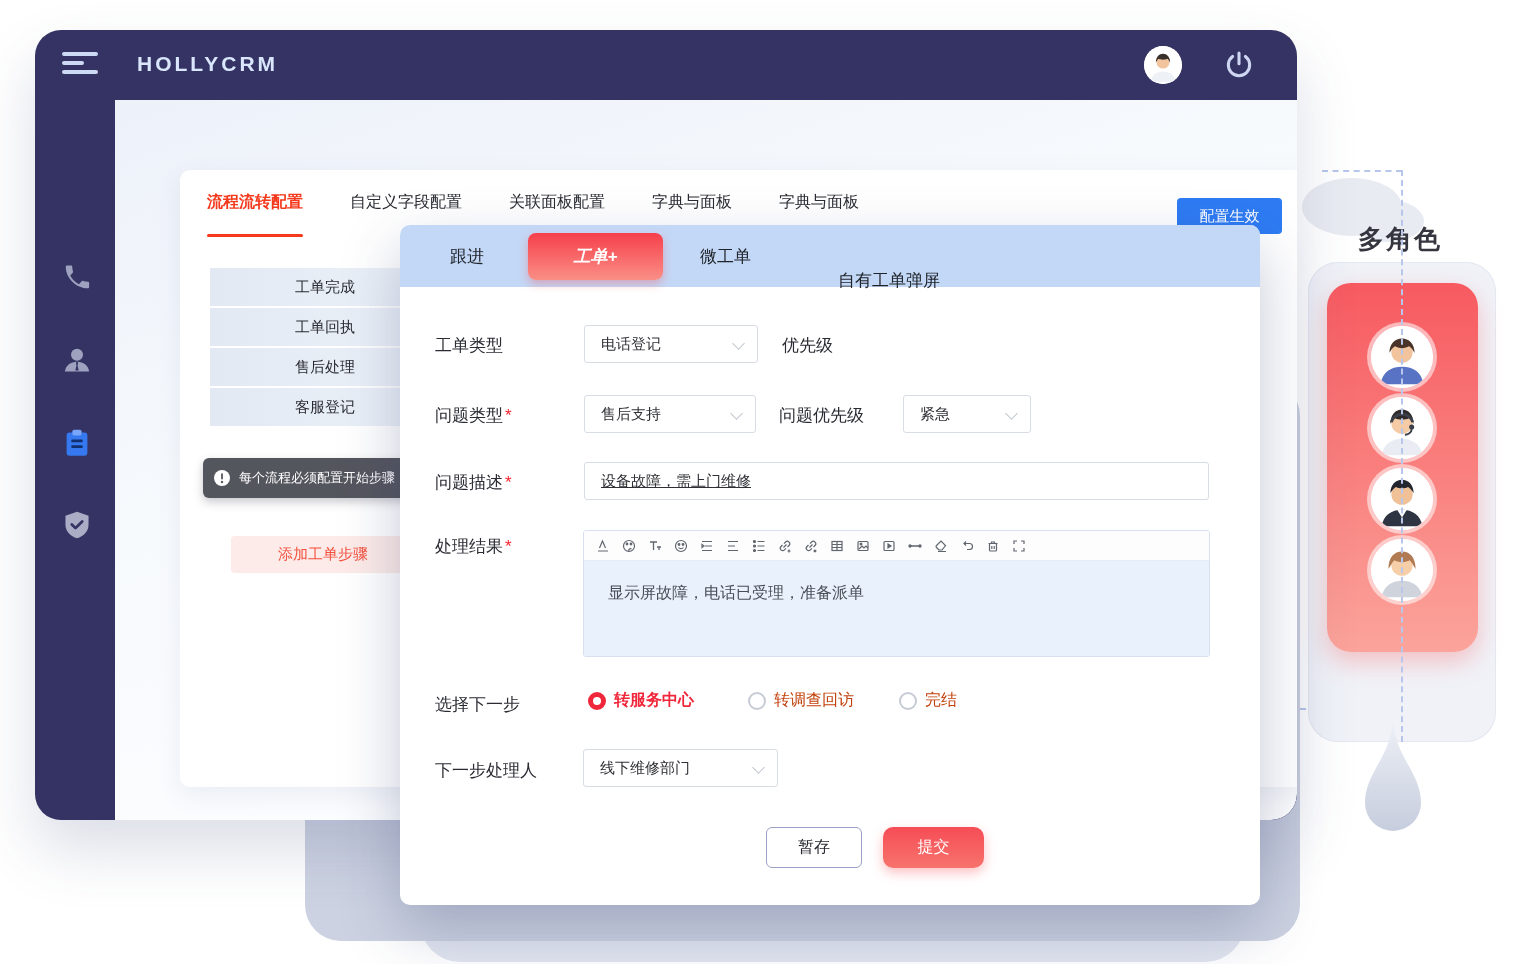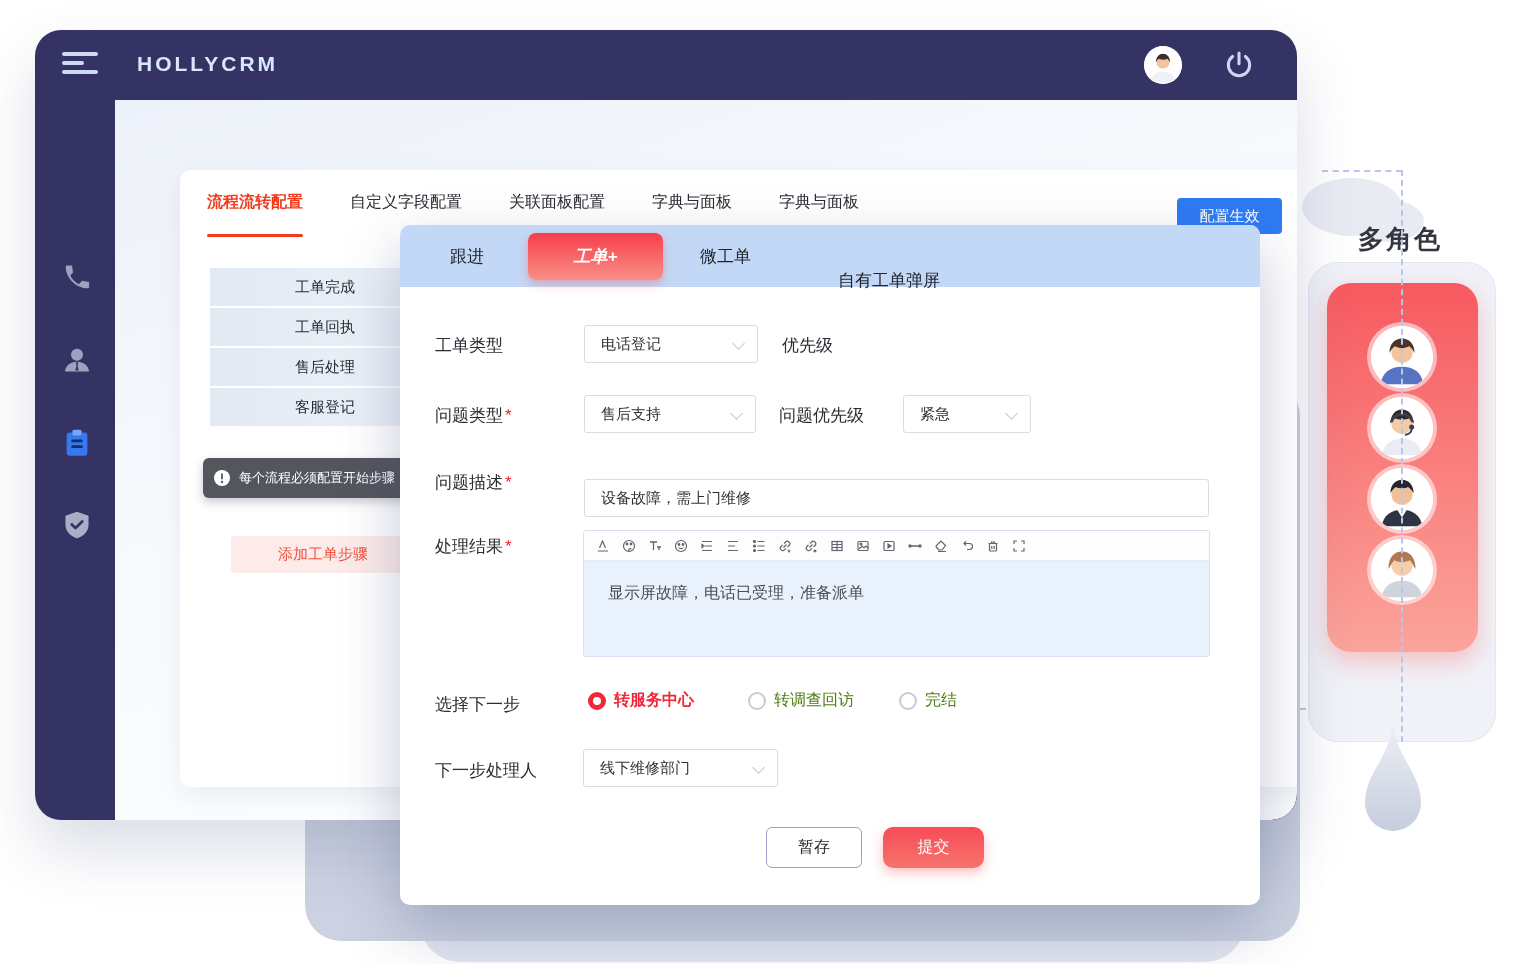--- a/index.html
+++ b/index.html
@@ -56,21 +56,21 @@
   .txtinput { position:absolute; height:38px; border:1px solid #d8dce4; border-radius:3px; background:#fff; font-size:15px; color:#2f3035; padding:0 16px; font-family:inherit; }
 
   .editor { position:absolute; left:183px; top:305px; width:627px; border:1px solid #d6e0ef; border-radius:3px; overflow:hidden; }
   .ed-toolbar { height:30px; background:#fdfdfe; border-bottom:1px solid #e3ecf7; display:flex; align-items:center; padding:0 10px; gap:9px; }
   .ed-toolbar .ticon { width:17px; height:17px; display:flex; align-items:center; justify-content:center; cursor:pointer; }
   .ed-body { height:95px; background:#e8f1fc; padding:22px 24px 0; font-size:16px; color:#4a4f57; }
 
   .radio { display:flex; align-items:center; gap:8px; cursor:pointer; position:absolute; top:465px; }
   .radio .dot { width:18px; height:18px; border-radius:50%; border:2px solid #c6cbd4; background:#fff; }
   .radio.on .dot { border:5px solid #f0273a; }
-  .radio .rlabel { font-size:16px; color:#4d7c0f; }
+  .radio .rlabel { font-size:16px; color:#c2410c; }
   .radio.on .rlabel { color:#f0273a; font-weight:bold; }
   .radio.r0 { left:188px; } .radio.r1 { left:348px; } .radio.r2 { left:499px; }
 
   .btn-save { position:absolute; left:366px; top:602px; width:96px; height:41px; background:#fff; border:1px solid #9ba1c5; border-radius:6px; font-size:16px; color:#2b2c33; cursor:pointer; }
   .btn-submit { position:absolute; left:483px; top:602px; width:101px; height:41px; background:linear-gradient(180deg,#f64d56,#f7736c); border:none; border-radius:10px; font-size:16px; color:#fff; cursor:pointer; box-shadow:0 5px 12px rgba(246,80,90,.35); }
 
   
   .illu { position:absolute; left:1270px; top:120px; width:267px; height:800px; z-index:2; }
   .dash-v { position:absolute; left:131px; top:50px; height:572px; border-left:2px dashed #b7c6ea; }
   .dash-h-top { position:absolute; left:52px; top:50px; width:80px; border-top:2px dashed #b7c6ea; }
@@ -273,21 +273,21 @@
       <span>售后支持</span>
       <i class="chev"></i>
     </div>
     <div class="flabel" style="left:379px; top:179px">问题优先级</div>
     <div class="selbox" style="left:503px; top:170px; width:128px">
       <span>紧急</span>
       <i class="chev"></i>
     </div>
 
     <div class="flabel req" style="left:35px; top:246px">问题描述</div>
-    <input class="txtinput" style="left: 184px; top: 254px; width: 625px;" value="设备故障，需上门维修">
+    <input class="txtinput" style="left: 184px; top: 237px; width: 625px; text-decoration: underline;" value="设备故障，需上门维修">
 
     <div class="flabel req" style="left:35px; top:310px">处理结果</div>
     <div class="editor">
       <div class="ed-toolbar">
         <span class="ticon">
             <svg viewBox="0 0 16 16" width="16" height="16" fill="none" stroke="#60666e" stroke-width="1.2">
               <path d="M4.5 10l3-7 3 7M3 13h10"></path>
             </svg>
           </span>
         <span class="ticon">

